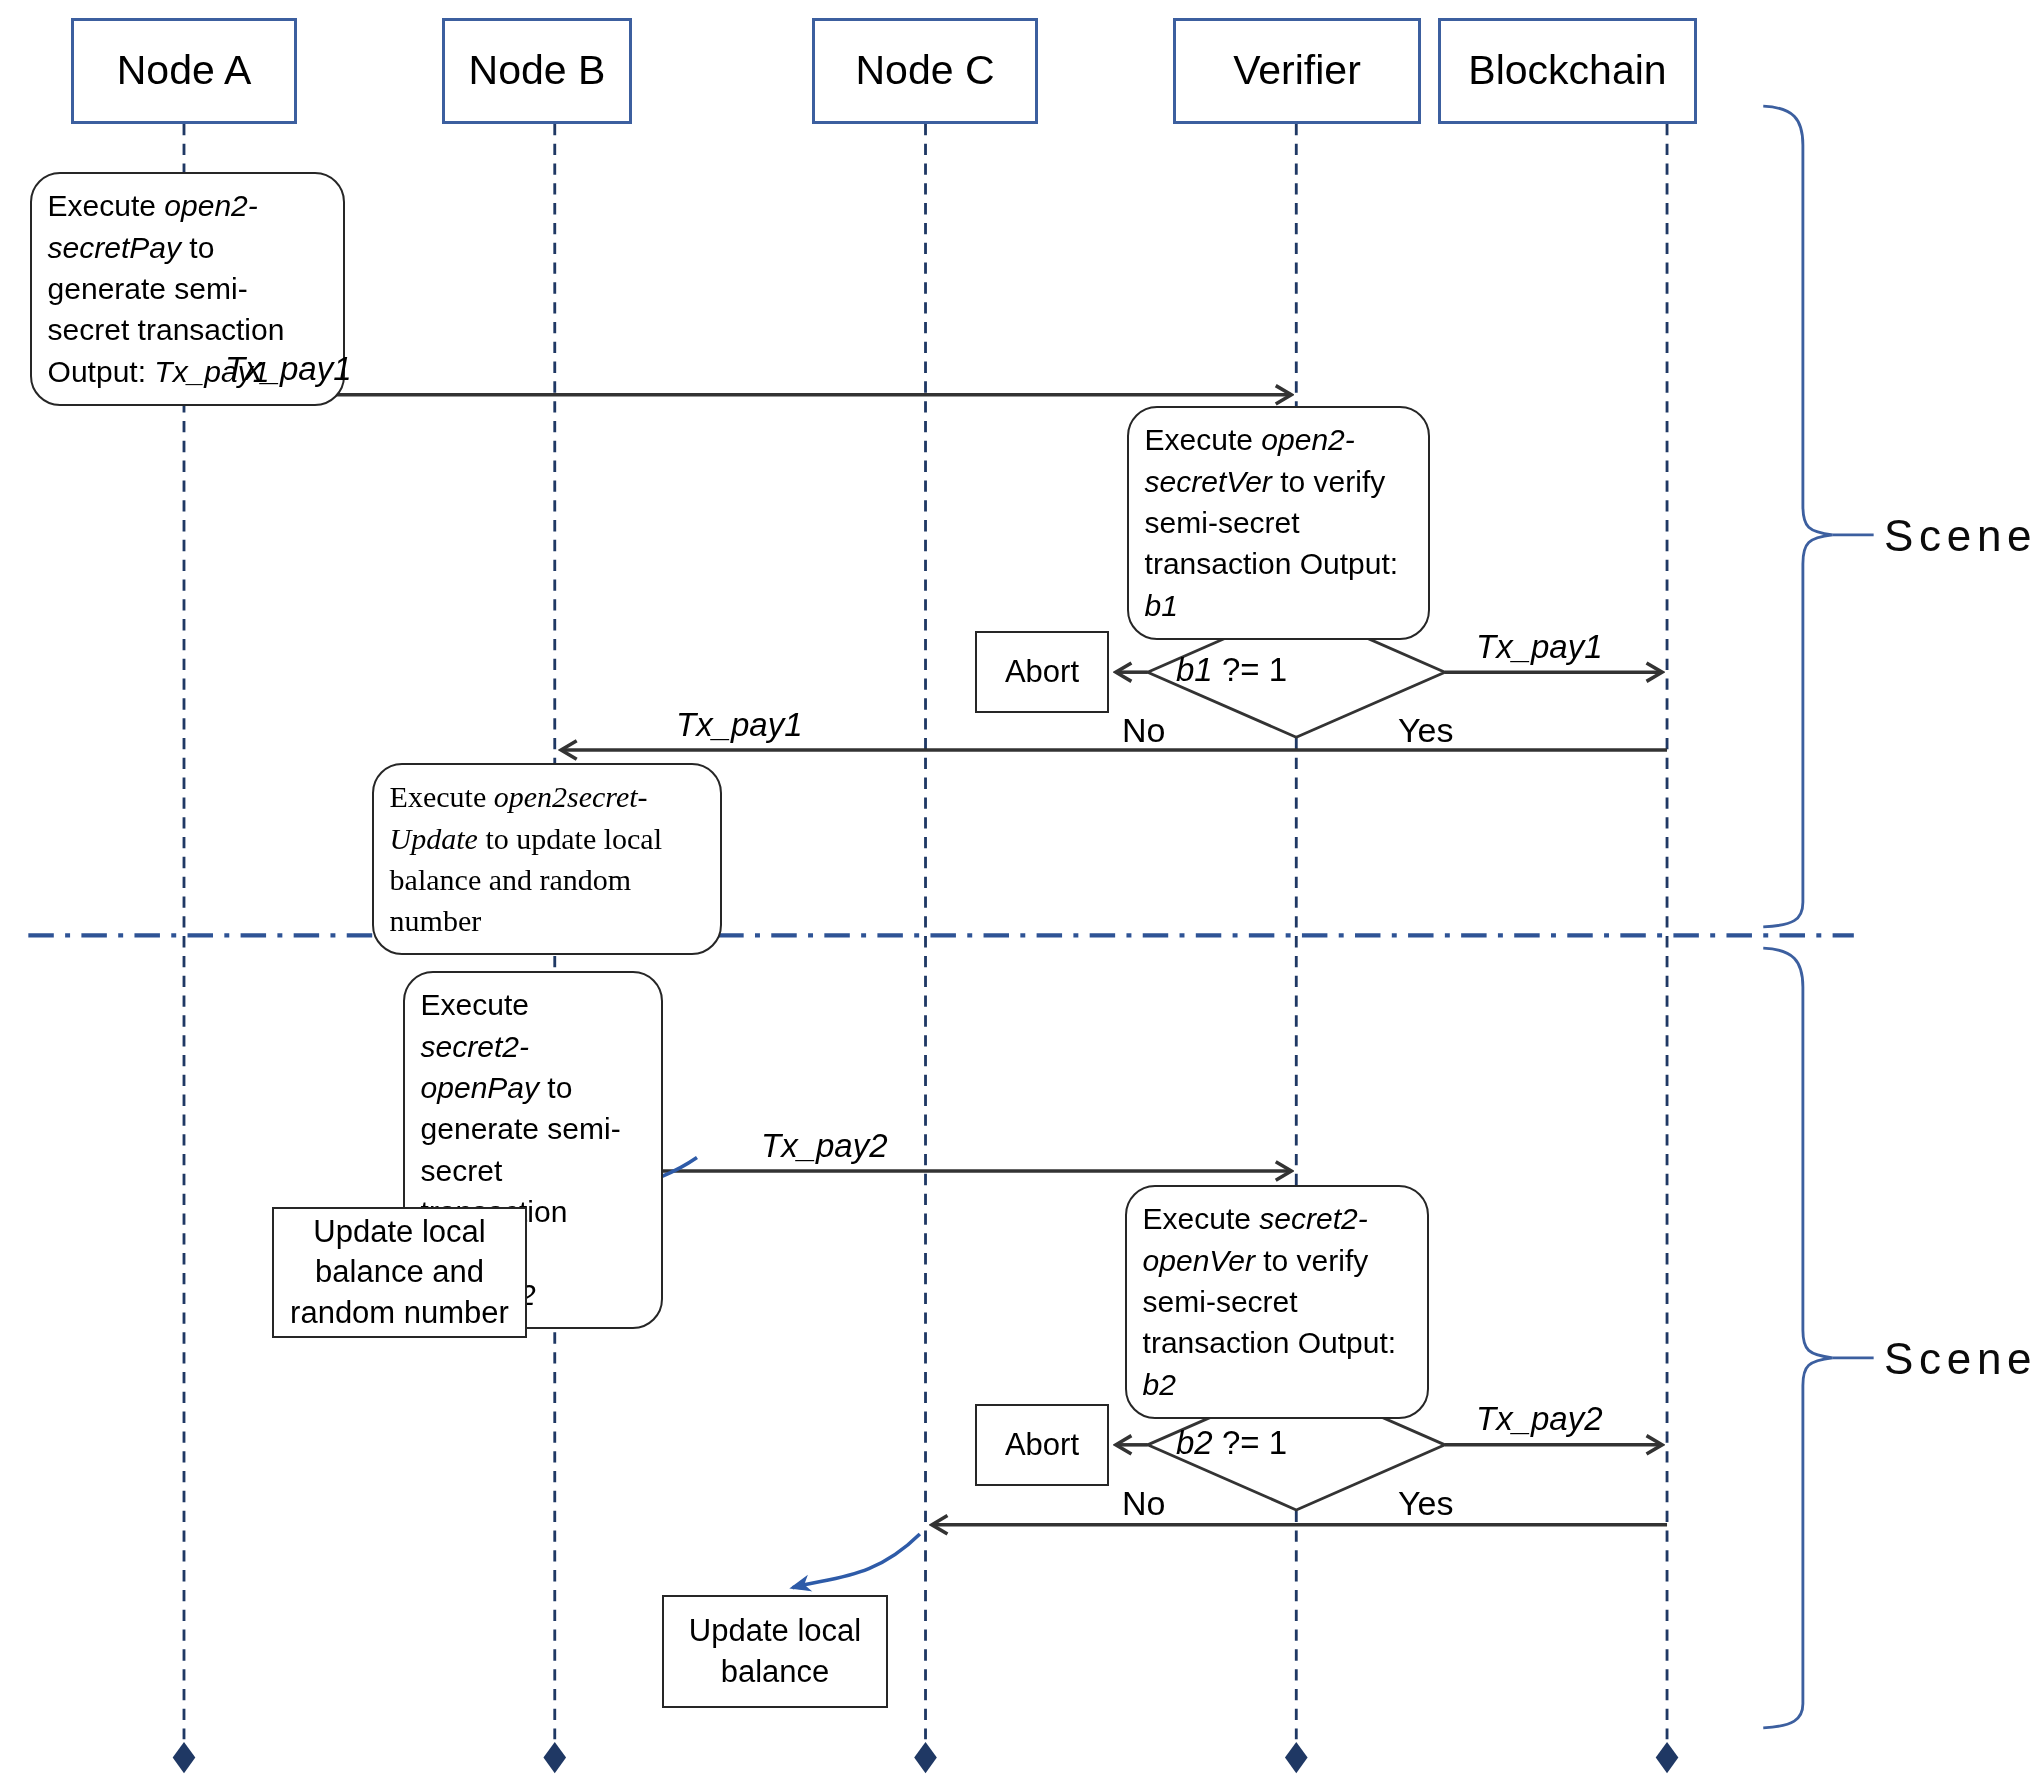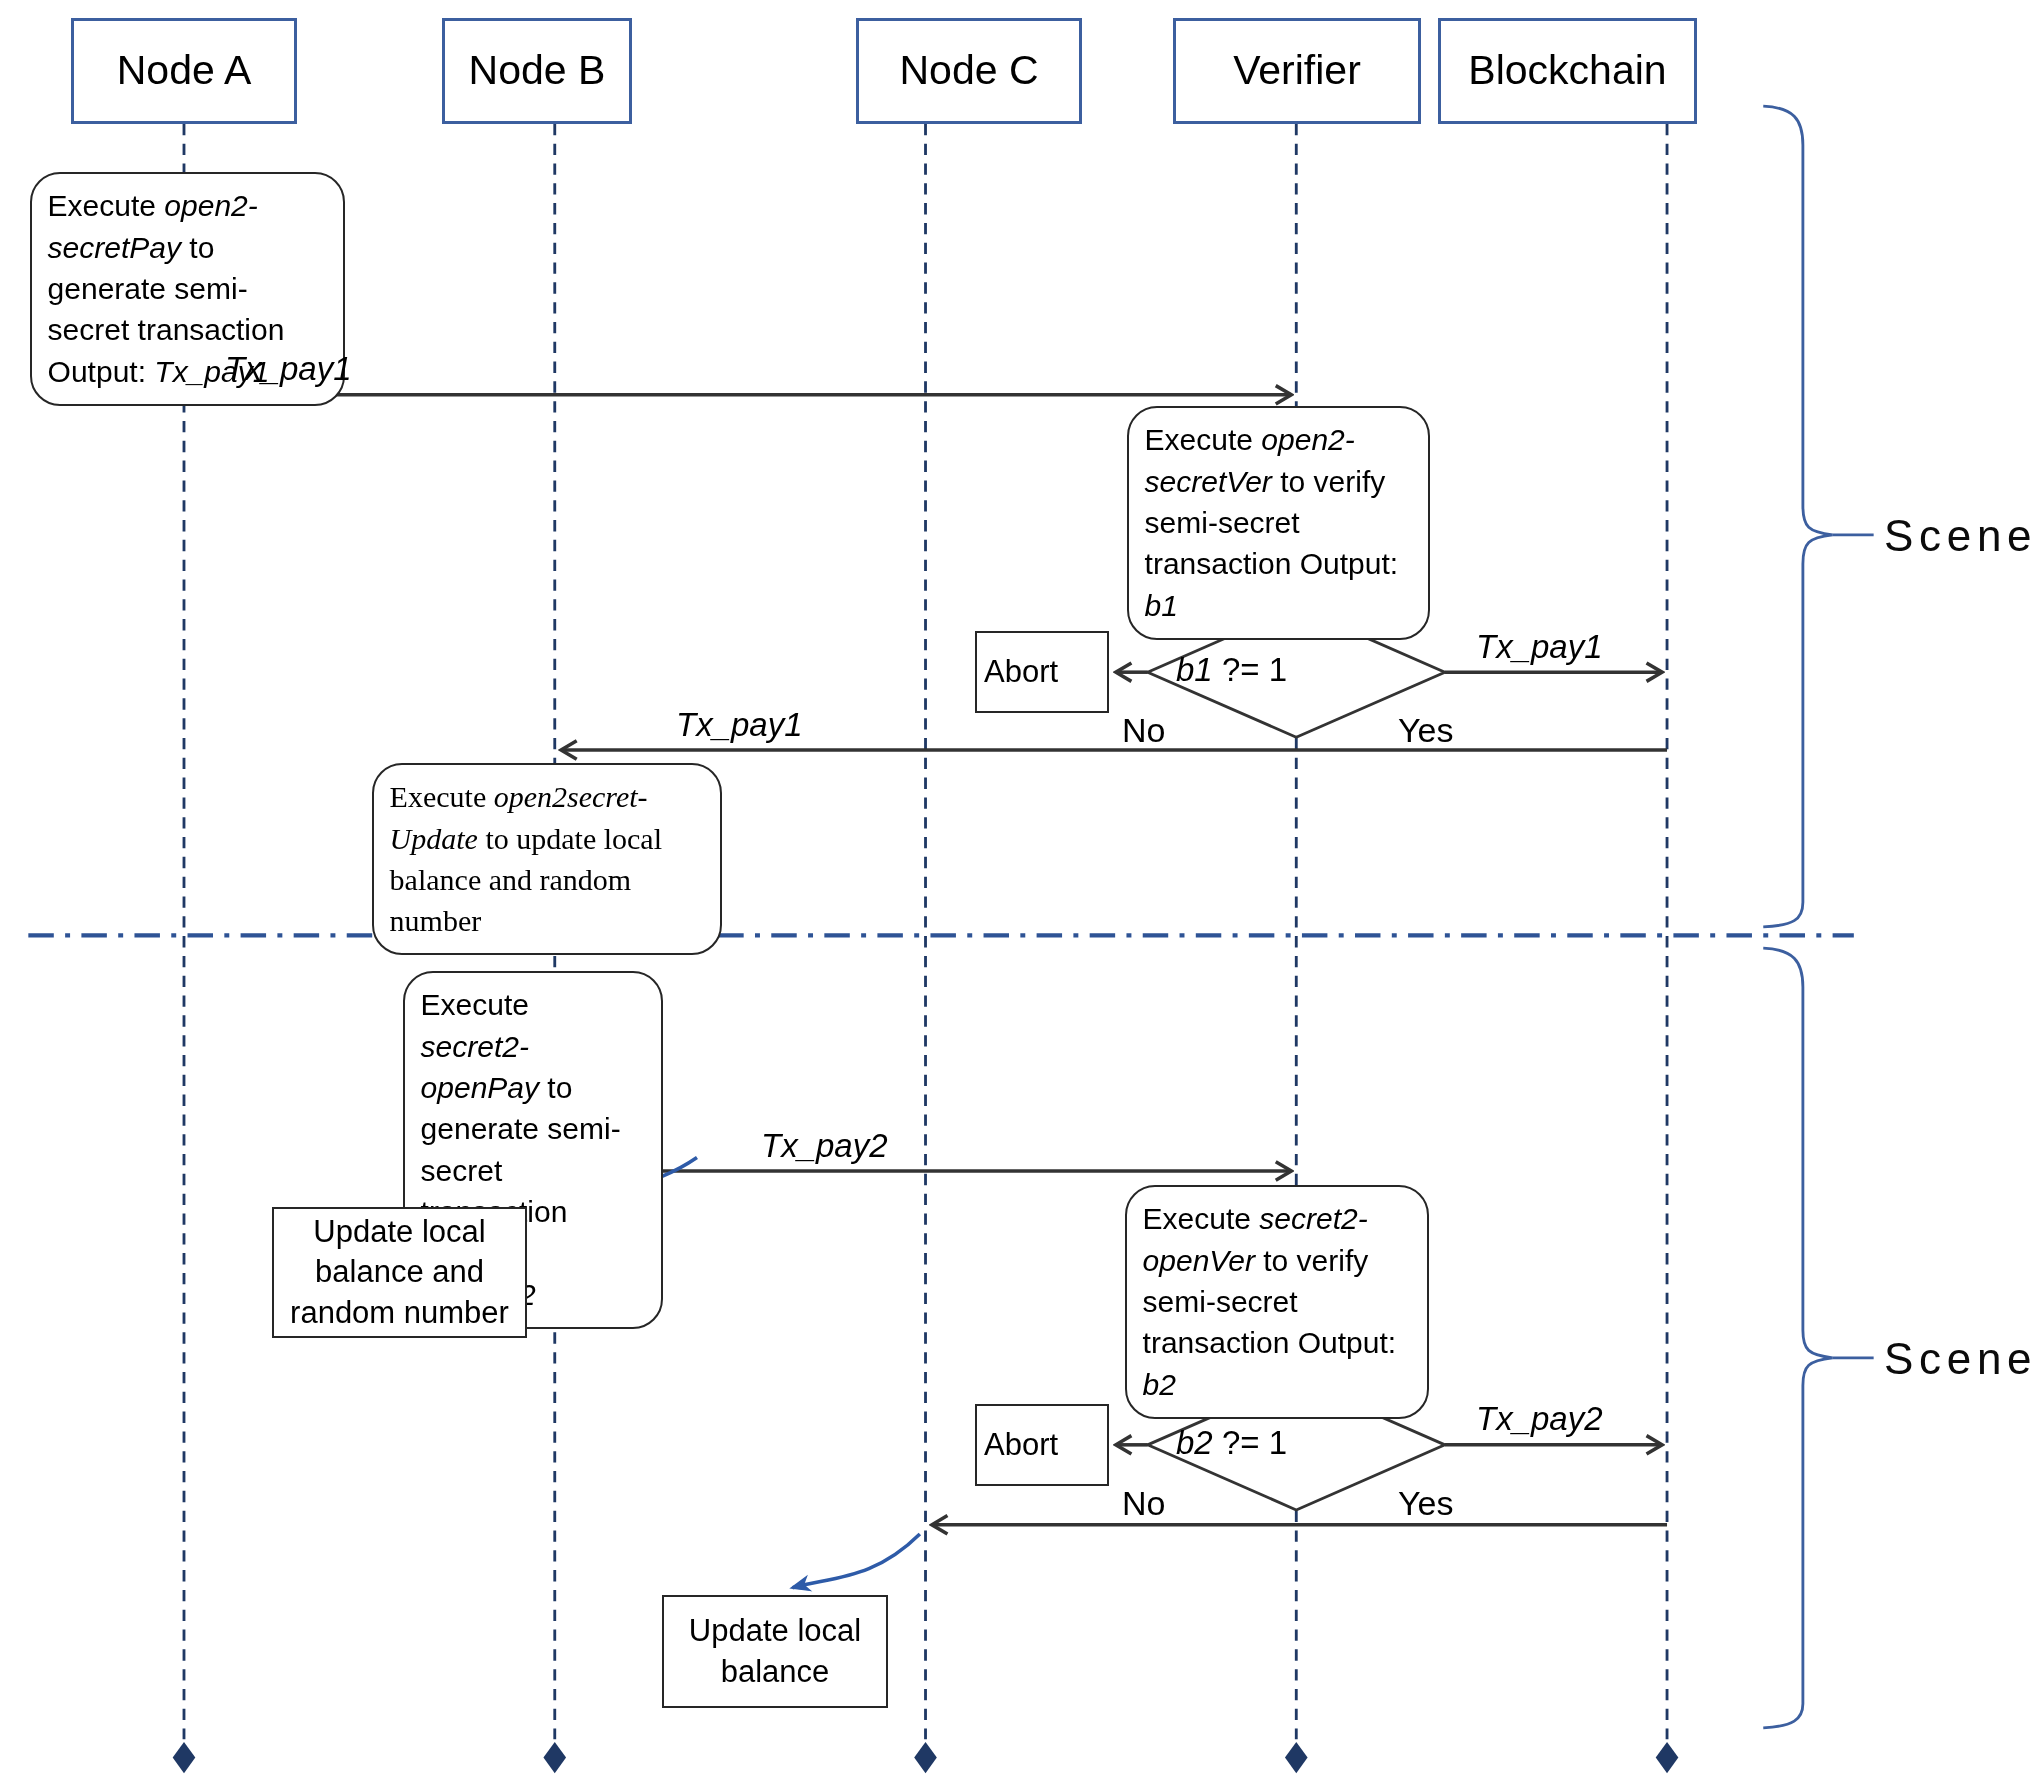--- a/index.html
+++ b/index.html
@@ -7,21 +7,21 @@
   .canvas{position:absolute;left:0;top:0;width:2035px;height:1788px;overflow:hidden;}
   svg.layer{position:absolute;left:0;top:0;width:2035px;height:1788px;}
 
   .hbox{position:absolute;height:106px;border:3.5px solid #3C5F9F;background:#fff;
         display:flex;align-items:center;justify-content:center;font-size:41px;box-sizing:border-box;}
   .hbox{top:17.7px;}
 
   .action{position:absolute;border:2.8px solid #262626;border-radius:30px;background:#fff;
           font-size:30px;line-height:1.38;padding:11.3px 15.6px;box-sizing:border-box;text-align:left;}
   .rect{position:absolute;border:2.8px solid #262626;background:#fff;font-size:31px;line-height:1.3;
-        display:flex;align-items:center;text-align:center;box-sizing:border-box;padding:7px;}
+        display:flex;align-items:center;justify-content:center;text-align:center;box-sizing:border-box;padding:7px;}
   .it{font-style:italic;}
   .msg{position:absolute;font-style:italic;font-size:33px;white-space:nowrap;}
   .yn{position:absolute;font-weight:normal;font-size:34px;white-space:nowrap;}
   .cond{position:absolute;font-size:33px;white-space:nowrap;}
   .scene{position:absolute;font-size:44px;letter-spacing:5.7px;white-space:nowrap;color:#0b0b0b;}
 </style>
 </head>
 <body>
 
 <div class="canvas">
@@ -82,21 +82,21 @@
       <line x1="2590" y1="1919" x2="2648" y2="1919"></line>
     </g>
   </svg>
 
   <div class="hbox" style="left:71px;width:226px;">
     <span>Node A</span>
   </div>
   <div class="hbox" style="left:442px;width:190px;">
     <span>Node B</span>
   </div>
-  <div class="hbox" style="left:812px;width:226px;margin-left:44px;">
+  <div class="hbox" style="left:812px;width:226px;">
     <span>Node C</span>
   </div>
   <div class="hbox" style="left:1173px;width:248px;">
     <span>Verifier</span>
   </div>
   <div class="hbox" style="left:1438px;width:259px;">
     <span>Blockchain</span>
   </div>
 
   <div class="action" style="left:30px;top:172px;width:315px;">

